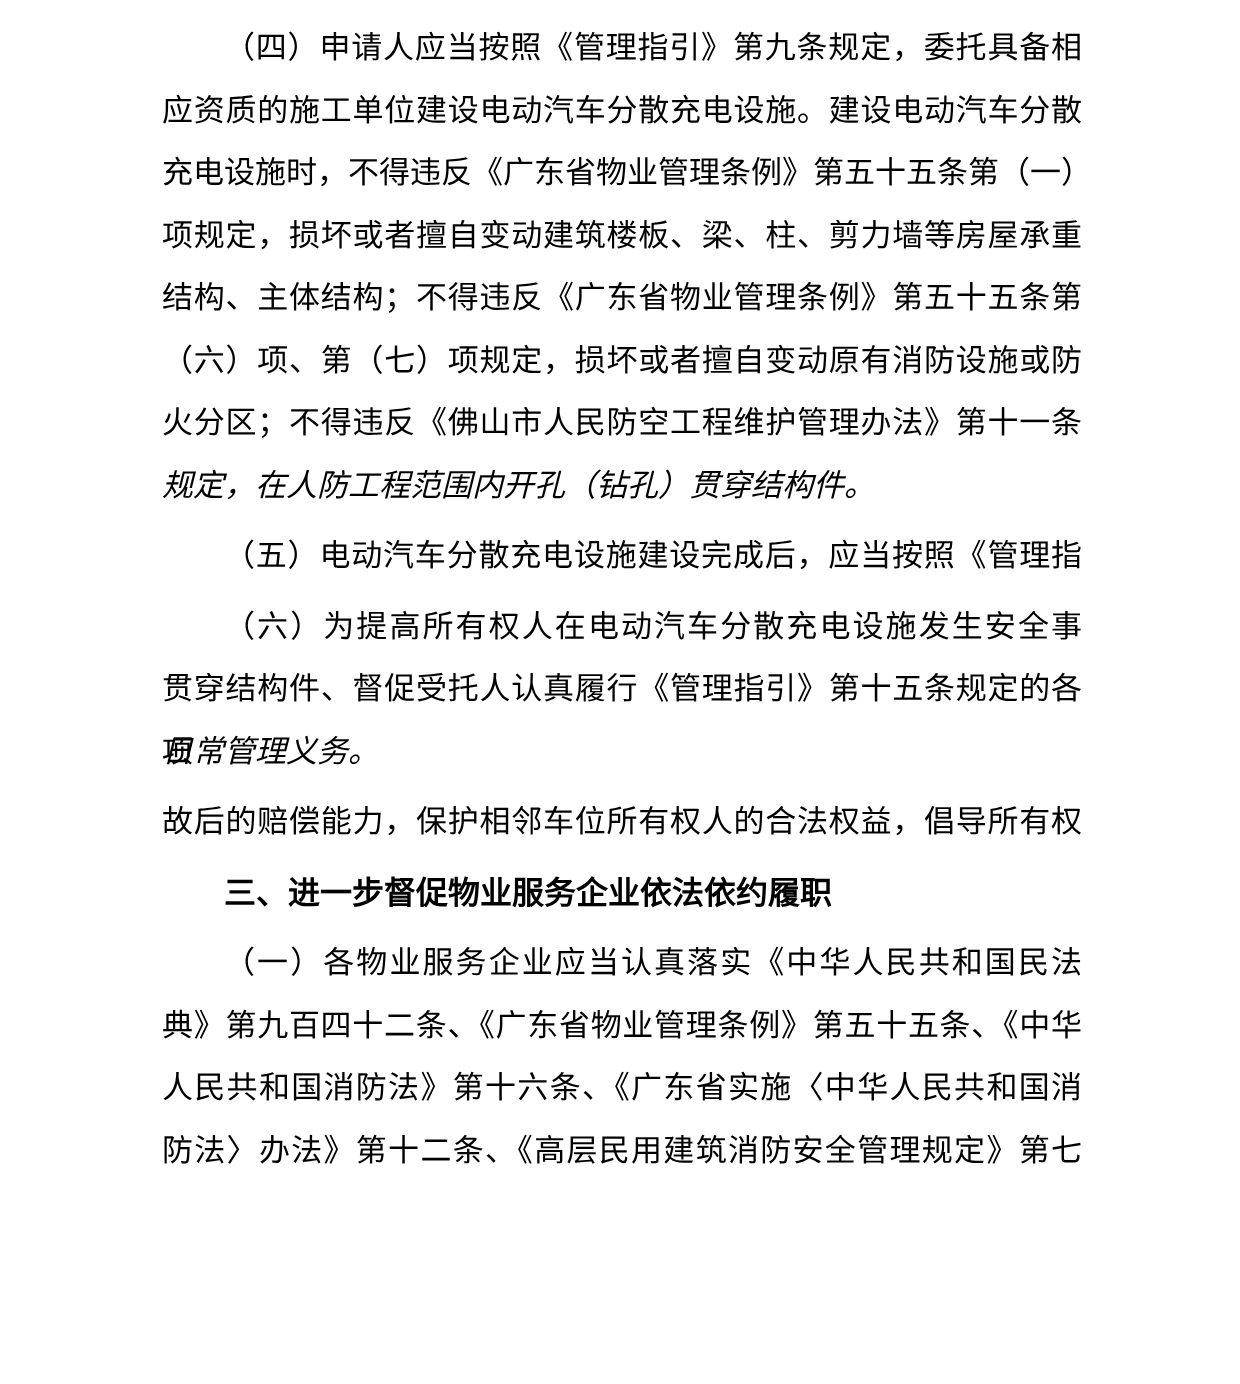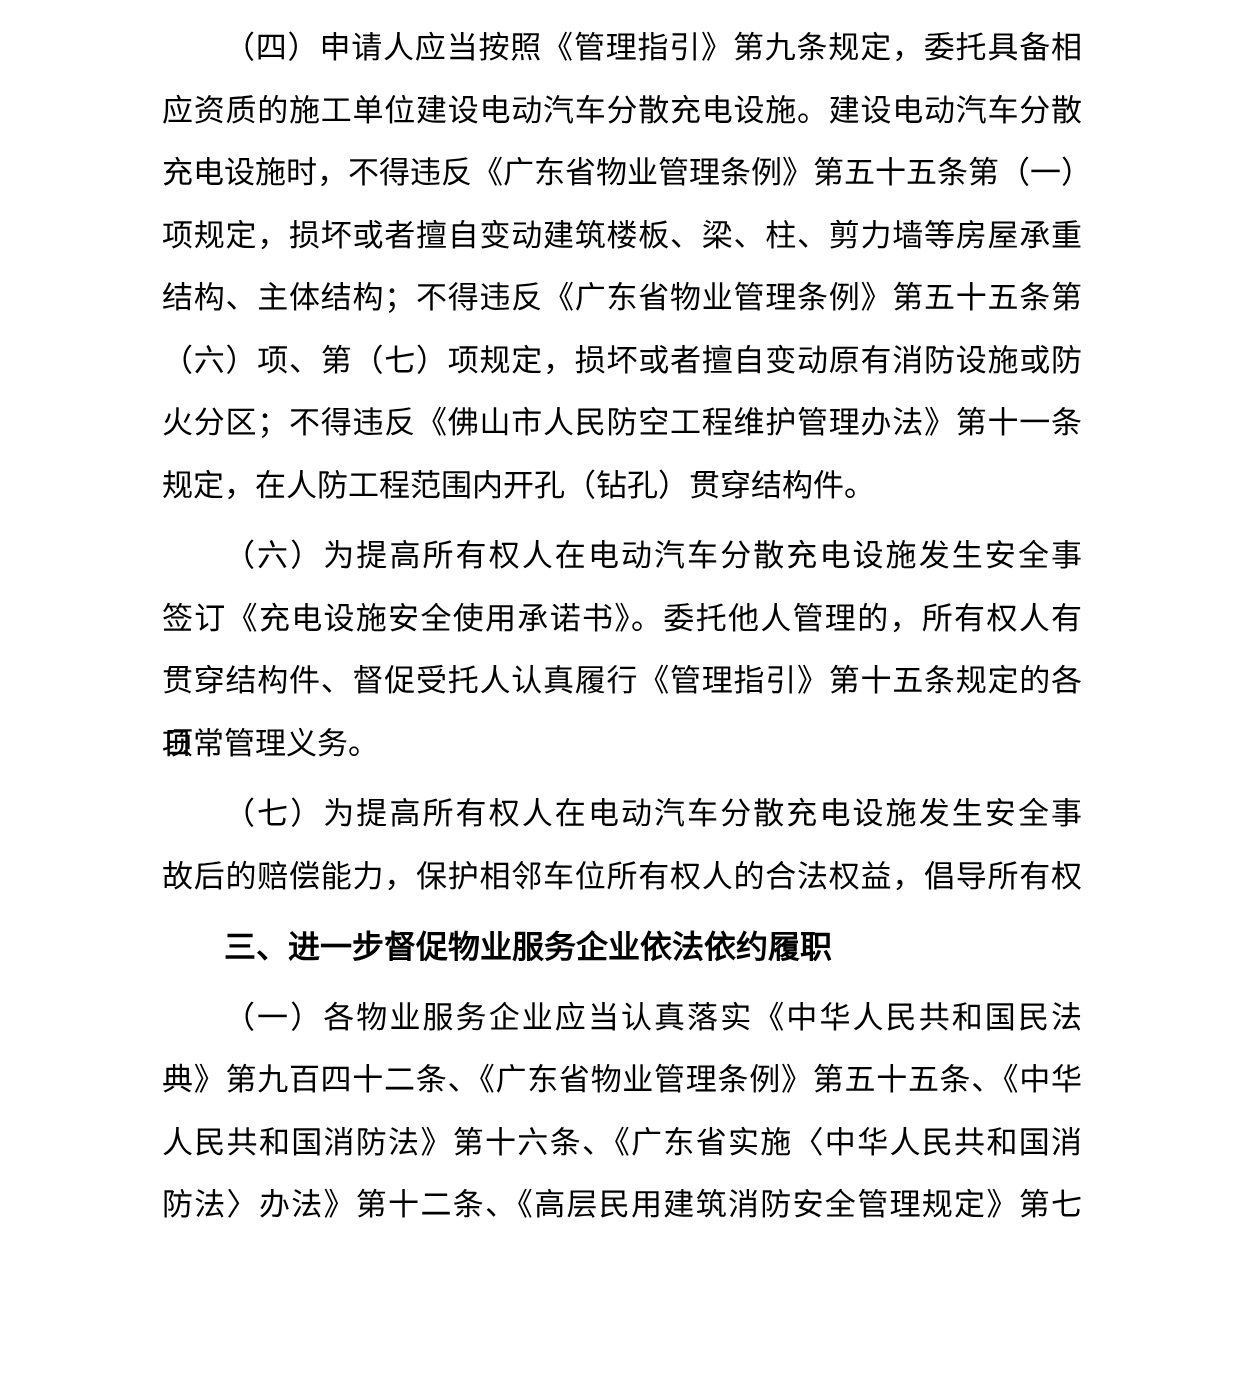--- a/index.html
+++ b/index.html
@@ -28,20 +28,21 @@
     font-family: "Liberation Serif", "DejaVu Serif", serif;
     font-size: 31px;
     color: #000000;
     white-space: normal;
     text-align: justify;
     text-align-last: justify;
   }
   .line.final {
     text-align: right;
     text-align-last: left;
+    font-style: italic;
   }
   .line.indent {
     padding-left: 62px;
   }
   .line.heading {
     font-family: "Liberation Sans", "DejaVu Sans", sans-serif;
     font-weight: 700;
     font-size: 32px;
     text-align: right;
     text-align-last: left;
@@ -58,31 +59,30 @@
       <div class="line">应资质的施工单位建设电动汽车分散充电设施。建设电动汽车分散</div>
       <div class="line">充电设施时，不得违反《广东省物业管理条例》第五十五条第（一）</div>
       <div class="line">项规定，损坏或者擅自变动建筑楼板、梁、柱、剪力墙等房屋承重</div>
       <div class="line">结构、主体结构；不得违反《广东省物业管理条例》第五十五条第</div>
       <div class="line">（六）项、第（七）项规定，损坏或者擅自变动原有消防设施或防</div>
       <div class="line">火分区；不得违反《佛山市人民防空工程维护管理办法》第十一条</div>
       <div class="line final">规定，在人防工程范围内开孔（钻孔）贯穿结构件。</div>
     </div>
 
     <div class="para">
+      <div class="line indent">（五）电动汽车分散充电设施建设完成后，应当按照《管理指</div>
     </div>
 
     <div class="para">
       <div class="line indent">（六）为提高所有权人在电动汽车分散充电设施发生安全事</div>
-      <div class="line">签订《充电设施安全使用承诺书》。委托他人管理的，所有权人有</div>
       <div class="line">贯穿结构件、督促受托人认真履行《管理指引》第十五条规定的各项</div>
       <div class="line final">日常管理义务。</div>
     </div>
 
     <div class="para">
-      <div class="line indent">（七）为提高所有权人在电动汽车分散充电设施发生安全事</div>
       <div class="line">故后的赔偿能力，保护相邻车位所有权人的合法权益，倡导所有权</div>
     </div>
 
     <div class="para">
       <div class="line heading indent">三、进一步督促物业服务企业依法依约履职</div>
     </div>
 
     <div class="para">
       <div class="line indent">（一）各物业服务企业应当认真落实《中华人民共和国民法</div>
       <div class="line">典》第九百四十二条、《广东省物业管理条例》第五十五条、《中华</div>

